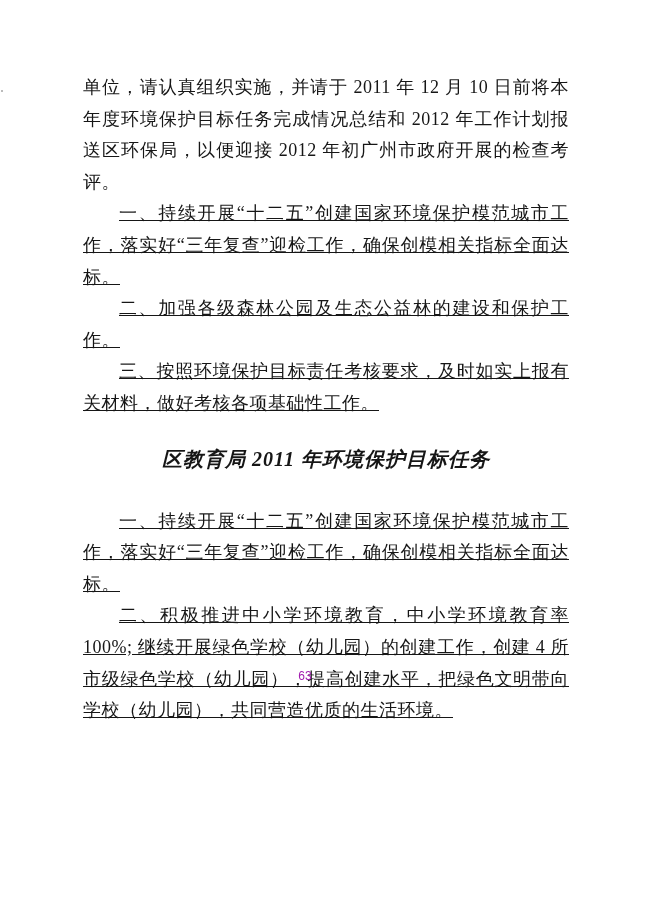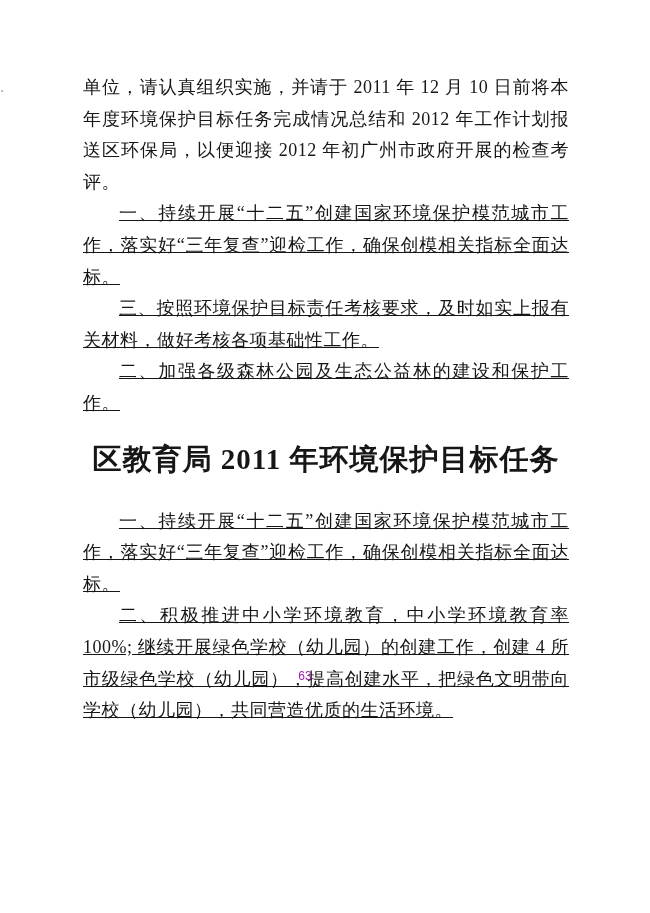--- a/index.html
+++ b/index.html
@@ -27,27 +27,28 @@
     letter-spacing: 0.5px;
   }
   .para {
     margin: 0;
   }
   .indent {
     text-indent: 2em;
     text-decoration: underline;
   }
   .doc-title {
-    font-size: 29px;
+    font-size: 20px;
     font-weight: bold;
     text-align: center;
     margin: 19px 0 27px 0;
     line-height: 40px;
     letter-spacing: 1px;
     white-space: nowrap;
+    font-style: italic;
   }
   .page-footer {
     position: absolute;
     left: 0;
     bottom: 37px;
     width: 100%;
     text-align: center;
     transform: translateX(-20px);
   }
   .page-number {
@@ -66,22 +67,22 @@
 </style>
 </head>
 <body>
 
 <div class="page">
   <div class="scan-speck"></div>
 
   <div class="page-body">
     <p class="para">单位，请认真组织实施，并请于 2011 年 12 月 10 日前将本年度环境保护目标任务完成情况总结和 2012 年工作计划报送区环保局，以便迎接 2012 年初广州市政府开展的检查考评。</p>
     <p class="para indent">一、持续开展“十二五”创建国家环境保护模范城市工作，落实好“三年复查”迎检工作，确保创模相关指标全面达标。</p>
+    <p class="para indent">二、加强各级森林公园及生态公益林的建设和保护工作。</p>
     <p class="para indent">三、按照环境保护目标责任考核要求，及时如实上报有关材料，做好考核各项基础性工作。</p>
-    <p class="para indent">二、加强各级森林公园及生态公益林的建设和保护工作。</p>
 
     <h1 class="doc-title">区教育局 2011 年环境保护目标任务</h1>
 
     <p class="para indent">一、持续开展“十二五”创建国家环境保护模范城市工作，落实好“三年复查”迎检工作，确保创模相关指标全面达标。</p>
     <p class="para indent">二、积极推进中小学环境教育，中小学环境教育率 100%; 继续开展绿色学校（幼儿园）的创建工作，创建 4 所市级绿色学校（幼儿园），提高创建水平，把绿色文明带向学校（幼儿园），共同营造优质的生活环境。</p>
 
   </div>
 
   <div class="page-footer">
     <span class="page-number">63</span>

